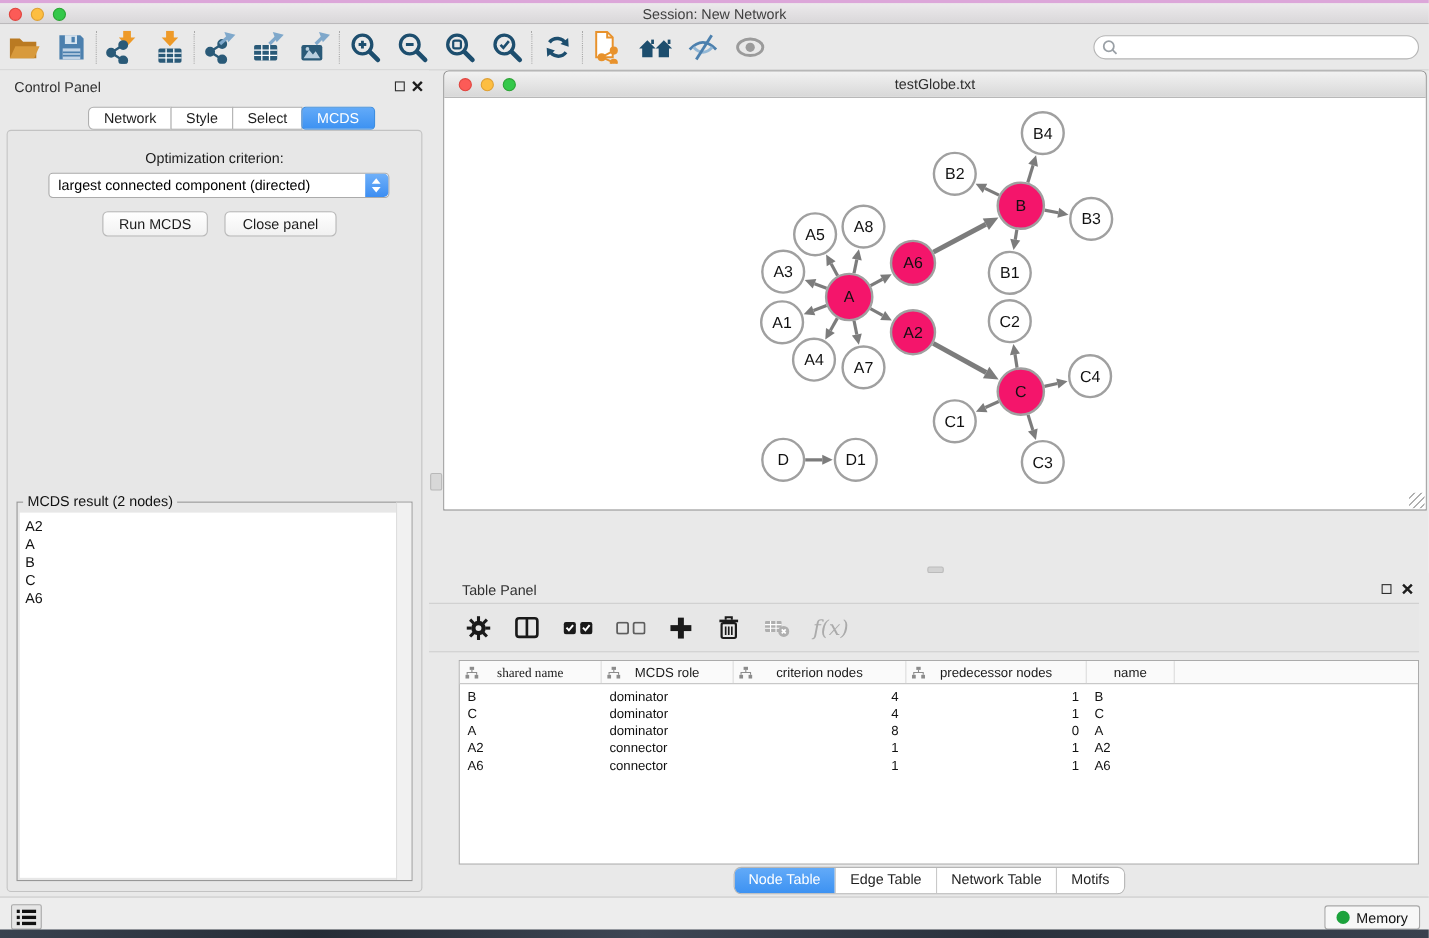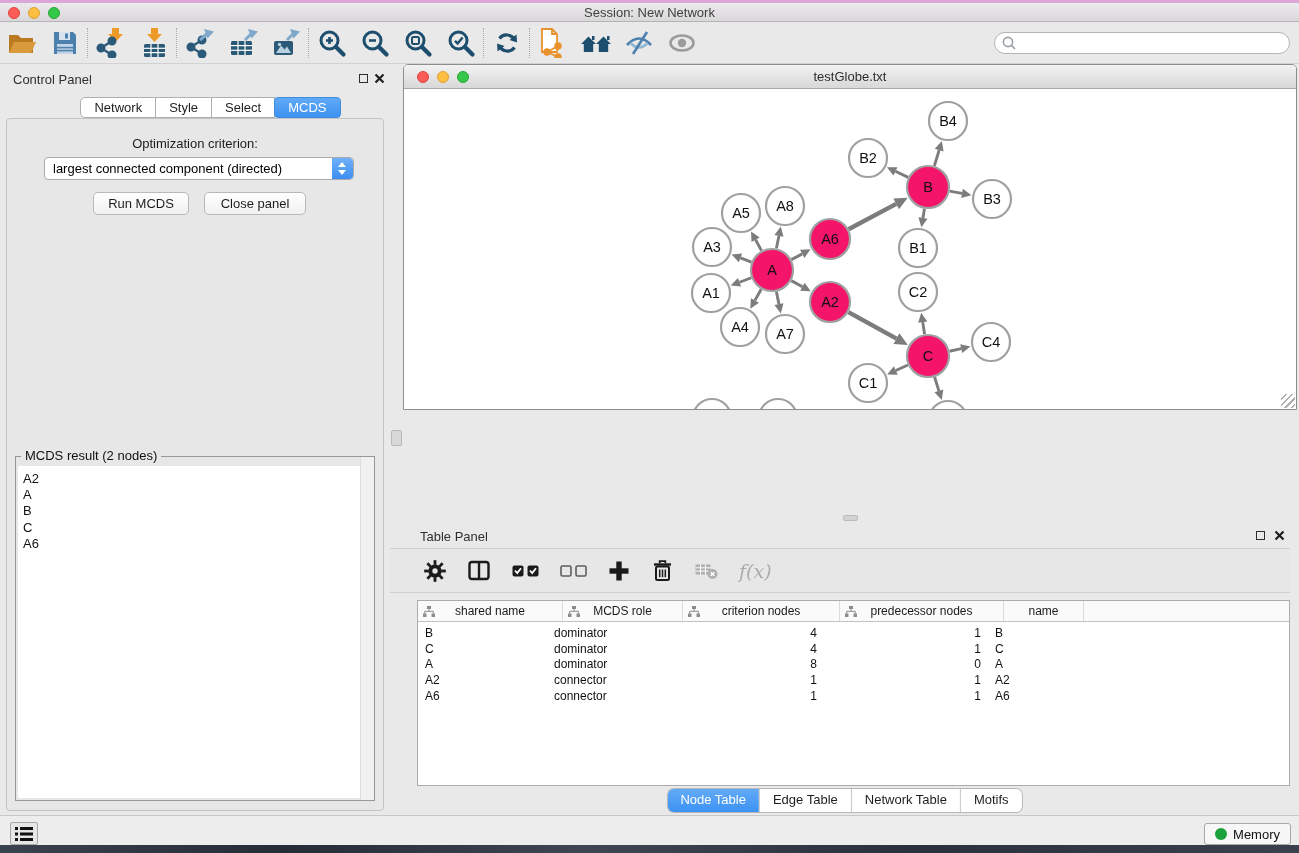--- a/index.html
+++ b/index.html
@@ -62,21 +62,21 @@
   .btn.closep { left:197px; width:102px; }
 
   .groupbox { position:absolute; left:8px; right:8px; top:337px; height:345px; border:1px solid #979797; }
   .gb-label { position:absolute; top:-9px; left:5px; background:#E7E7E7; padding:0 4px; font-size:13px; color:#111; }
   .gb-list { position:absolute; left:2px; right:2px; top:9px; bottom:2px; background:#fff; }
   .gb-scroll { position:absolute; right:0; top:0; bottom:0; width:14px; background:#F1F1F1; border-left:1px solid #DEDEDE; }
   .gb-list .li { font-size:13px; color:#111; line-height:16.2px; padding-left:5px; }
   .gb-list .li:first-child { padding-top:5px; }
 
   
-  .nwin { position:absolute; left:403px; top:64px; width:894px; height:346px; background:#fff;
+  .nwin { position:absolute; left:403px; top:64px; width:894px; height:400px; background:#fff;
     border:1px solid #8E8E8E; border-radius:5px 5px 0 0; }
   .nw-titlebar { position:absolute; left:0; right:0; top:0; height:24px;
     background:linear-gradient(#F2F2F2,#D8D8D8); border-bottom:1px solid #A8A8A8; border-radius:4px 4px 0 0; }
   .nw-titlebar .lights { top:6px; left:13px; }
   .nw-titlebar .title { position:absolute; left:0; right:0; top:4px; text-align:center; font-size:13px; color:#2E2E2E; }
   .nw-canvas { position:absolute; left:0; right:0; top:24px; bottom:0; overflow:hidden; background:#fff; }
   .grip { position:absolute; right:1px; bottom:1px; width:14px; height:14px;
     background:repeating-linear-gradient(135deg, transparent 0 3px, #B0B0B0 3px 4.5px); }
 
   .vsplit-handle { position:absolute; left:391px; top:430px; width:11px; height:16px;
@@ -501,21 +501,21 @@
               <line x1="10.5" y1="3.5" x2="10.5" y2="13.5"></line>
             </g>
             <circle cx="17.5" cy="13" r="5" fill="#AFAFAF"></circle>
             <path d="M15.7 11.2l3.6 3.6M19.3 11.2l-3.6 3.6" stroke="#fff" stroke-width="1.6"></path>
           </svg>
       </span>
       <span class="tico fx">f(x)</span>
     </div>
     <div class="tp-table">
       <div class="thead" id="thead">
-          <div class="th" style="width: 145px;">
+          <div class="th" style="width: 129px; font-family: Liberation Serif, serif;">
             <svg width="12" height="11" viewBox="0 0 12 11">
               <g fill="#8C8C8C">
                 <rect x="4" y="0" width="4" height="3"></rect>
                 <rect x="0" y="7.5" width="3.5" height="3.5"></rect>
                 <rect x="8.5" y="7.5" width="3.5" height="3.5"></rect>
               </g>
               <path d="M6 3v2.3M1.7 7.5V5.3h8.6v2.2" stroke="#8C8C8C" stroke-width="1" fill="none"></path>
             </svg>
             <span>shared name</span>
           </div>

